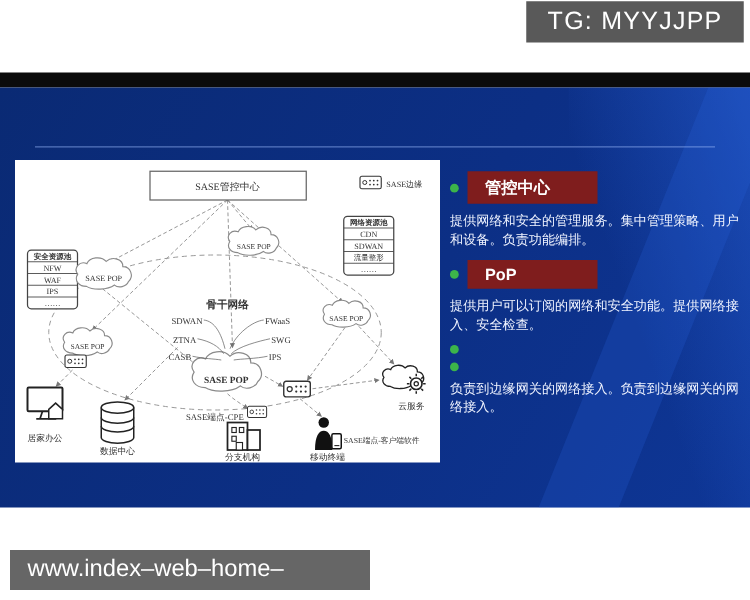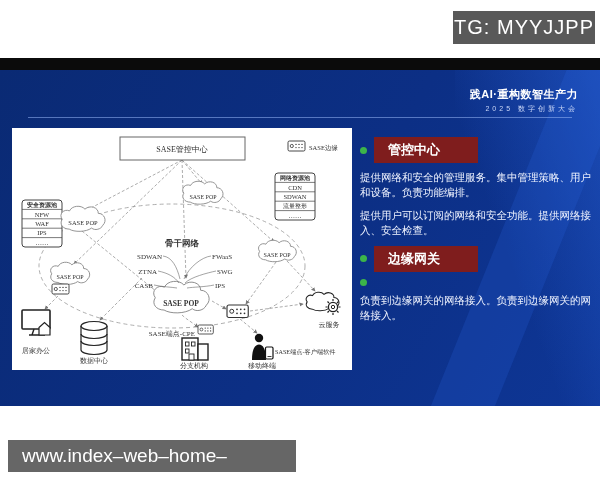--- a/index.html
+++ b/index.html
@@ -1,20 +1,20 @@
 <!DOCTYPE html>
 <html><head>
 <meta charset="utf-8">
 <style>
   html,body{margin:0;padding:0;background:#fff;}
   .stage{position:relative;width:600px;height:480px;background:#ffffff;overflow:hidden;
          font-family:"Liberation Sans","DejaVu Sans",sans-serif;}
   
-  .tg-badge{position:absolute;top:11px;right:5px;height:33px;line-height:33px;
-            background:#595959;color:#fff;font-size:20px;padding:0 1px;letter-spacing:1px;}
+  .tg-badge{position:absolute;top:1px;right:5px;height:33px;line-height:33px;
+            background:#595959;color:#fff;font-size:20px;padding:0 17px;letter-spacing:1px;}
   
   .black-bar{position:absolute;left:0;top:58px;width:600px;height:12px;background:#0b0b0b;}
   
   .slide{position:absolute;left:0;top:70px;width:600px;height:336px;
          background:linear-gradient(120deg,#0a2a74 0%,#0c2f85 55%,#0e3696 100%);overflow:hidden;}
   .decor-a{position:absolute;left:455px;top:0;width:145px;height:336px;
            background:linear-gradient(250deg,rgba(45,105,230,0.45),rgba(45,105,230,0) 60%);}
   .decor-b{position:absolute;left:498px;top:-10px;width:64px;height:360px;transform:skewX(-22deg);
            background:rgba(40,100,225,0.22);}
   .slide-title{position:absolute;left:30px;top:83px;color:#fff;font-size:20px;font-weight:bold;letter-spacing:1px;}
@@ -46,24 +46,20 @@
 
   <div class="black-bar"></div>
 
   <div class="slide">
     <div class="decor-a"></div>
     <div class="decor-b"></div>
   </div>
 
   <div class="title-rule"></div>
 
-  <div class="brand">
-    <div class="brand-l1">践AI·重构数智生产力</div>
-    <div class="brand-l2">2025 数字创新大会</div>
-  </div>
 
   <div class="panel">
     <svg width="340" height="242" viewBox="0 0 340 242">
       <defs>
         <path id="cloudp" d="M16 33 C 7 33 1.5 26 6 19 C 0.5 11.5 8.5 3.5 16.5 7 C 19.5 -0.5 33 -2 38.5 4.5 C 45.5 -2 58 2 57.5 10.5 C 66.5 10.5 70.5 21.5 64 27.5 C 61.5 33.5 52.5 35.5 48 31.5 C 40 37.5 23 37.5 16 33 Z"></path>
         <marker id="arr" markerWidth="7" markerHeight="7" refX="5" refY="3" orient="auto">
           <path d="M0,0 L6,3 L0,6 Z" fill="#777"></path>
         </marker>
         <g id="router">
           <rect x="0" y="0" width="17" height="10" rx="1.5" fill="#fff" stroke="#333" stroke-width="0.9"></rect>
@@ -219,25 +215,28 @@
     </svg>
   </div>
 
   <div class="right-panel">
     <div class="sec-head">
       <span class="dot"></span>
       <span class="head-box">管控中心</span>
     </div>
     <p class="sec-body">提供网络和安全的管理服务。集中管理策略、用户和设备。负责功能编排。</p>
 
+    <div class="sec-head">
+      <span class="dot"></span>
+      <span class="head-box">PoP</span>
+    </div>
     <p class="sec-body">提供用户可以订阅的网络和安全功能。提供网络接入、安全检查。</p>
 
     <div class="sec-head">
       <span class="dot"></span>
-      <span class="head-box">边缘网关</span>
     </div>
 
     <div class="sec-head">
       <span class="dot"></span>
     </div>
     <p class="sec-body">负责到边缘网关的网络接入。负责到边缘网关的网络接入。</p>
   </div>
 
   <div class="url-bar">www.index–web–home–kaiyun.com</div>
 

